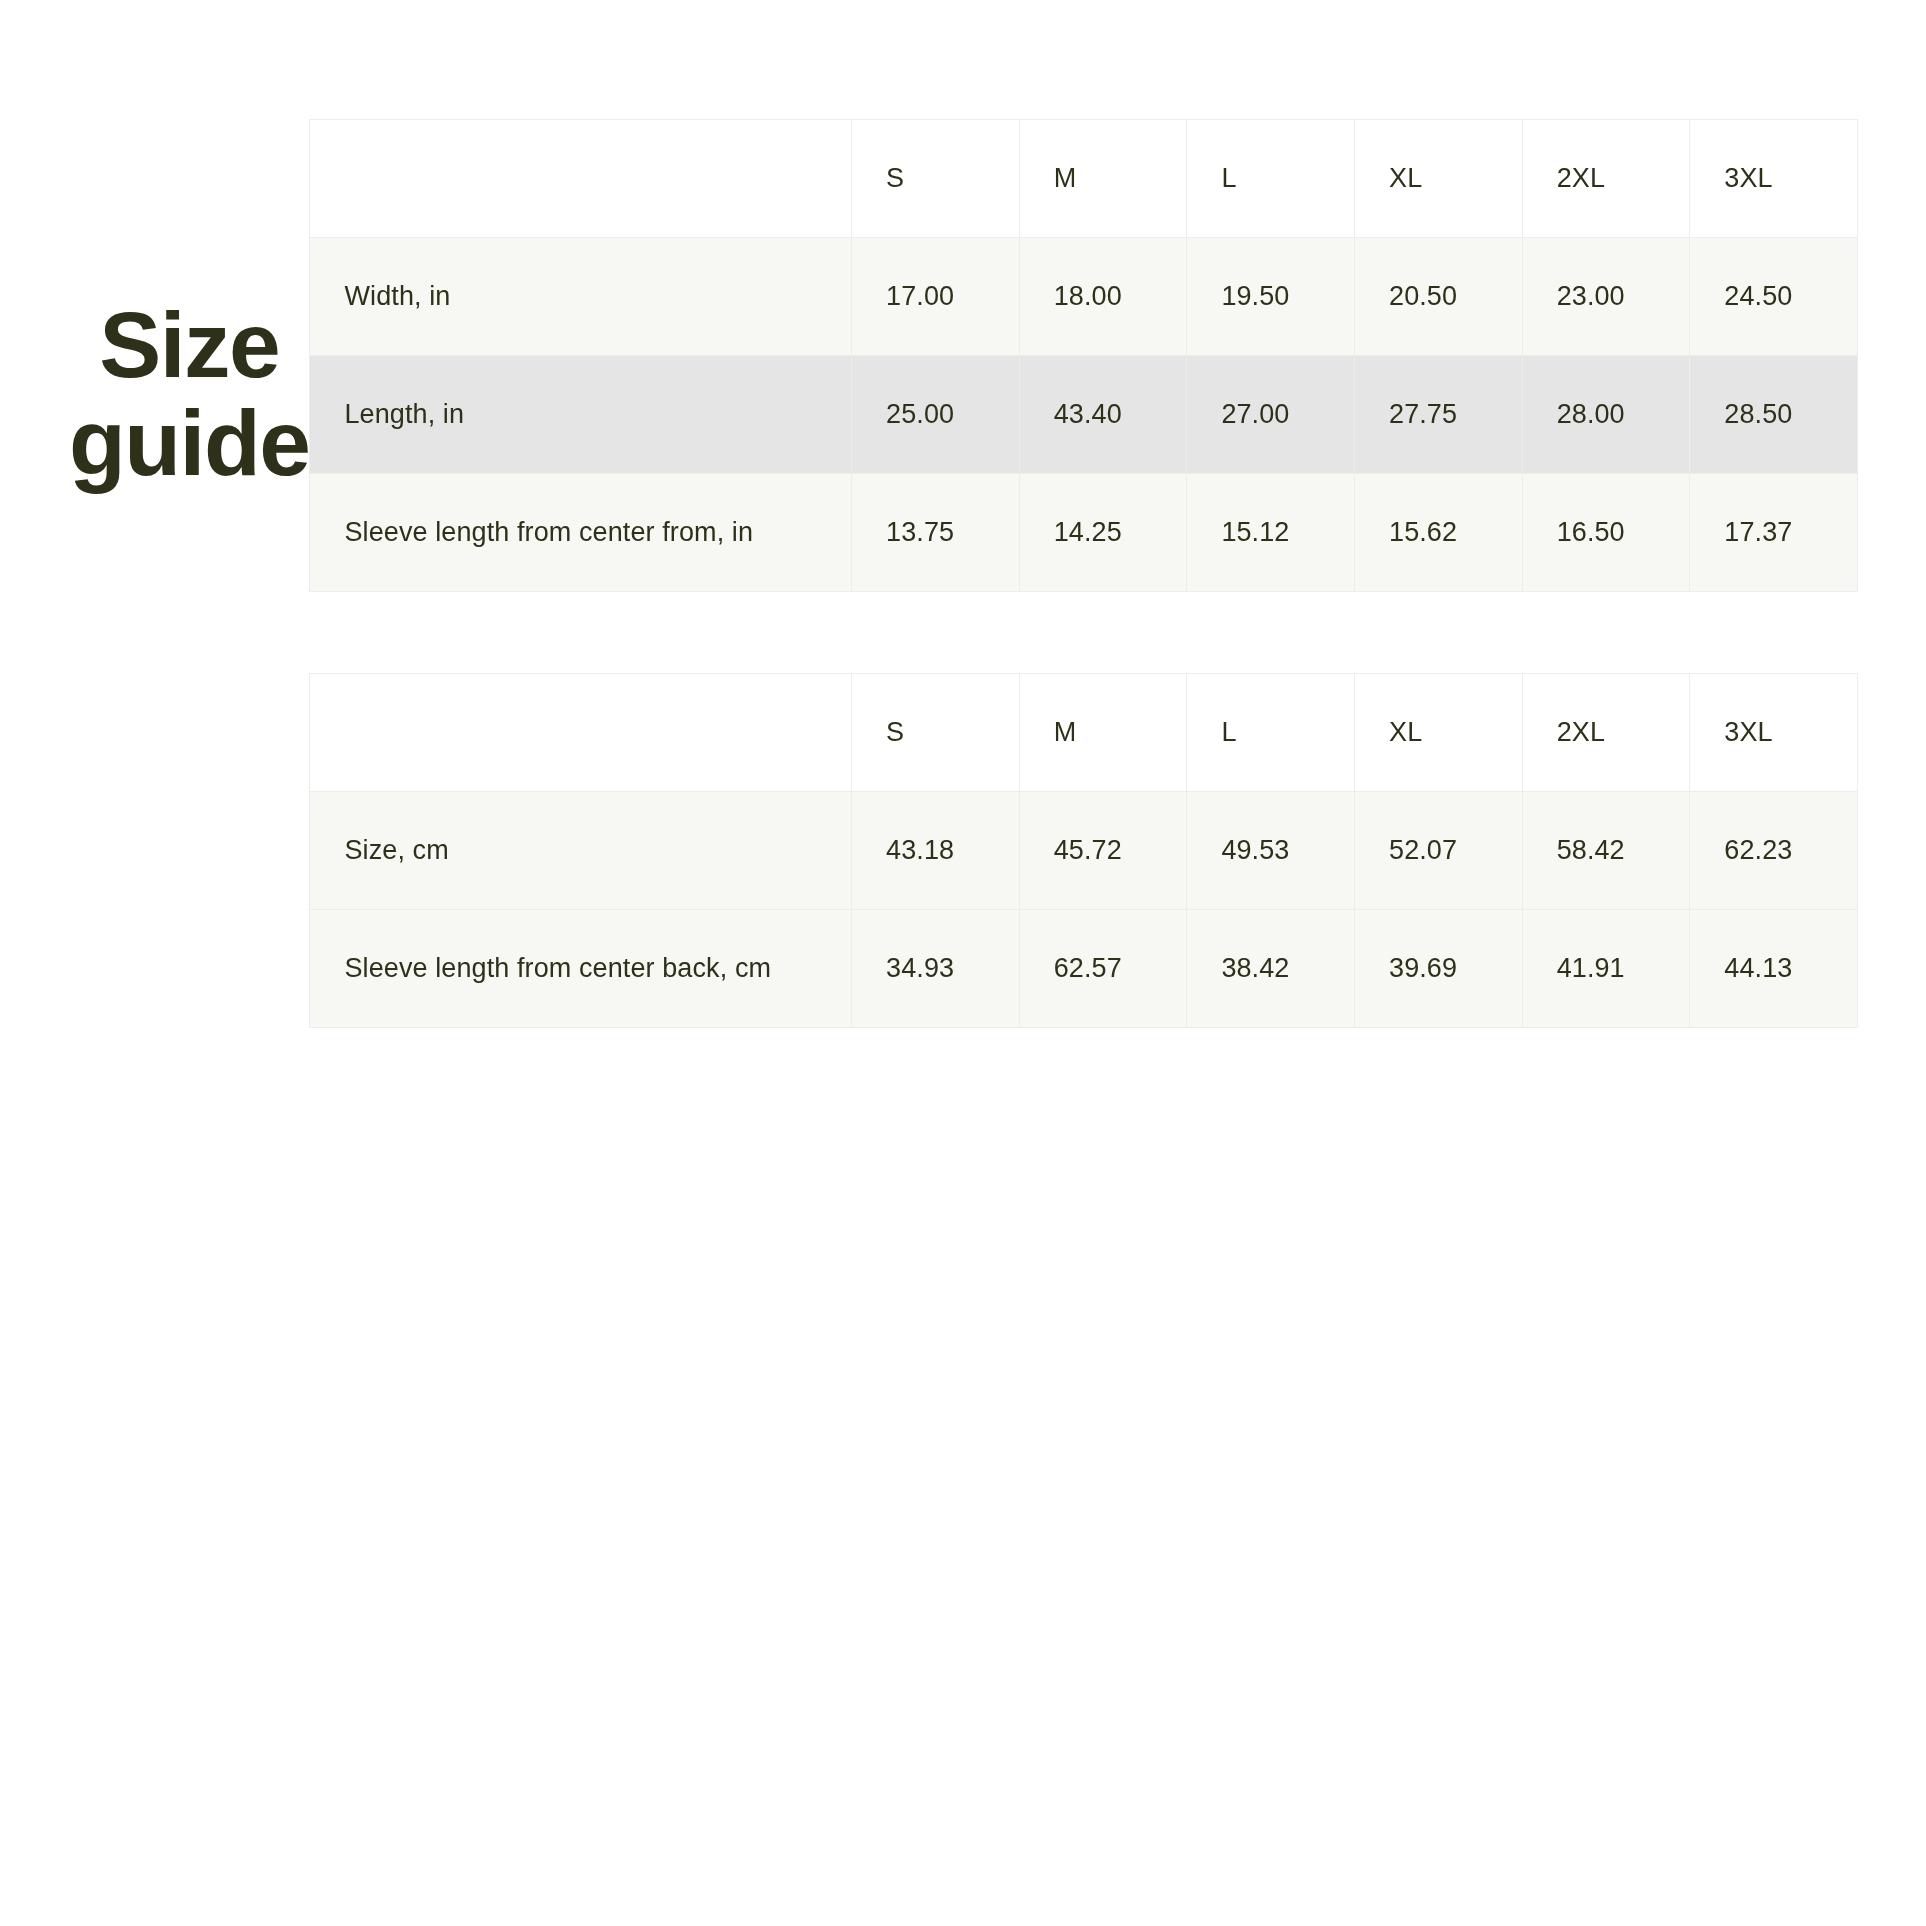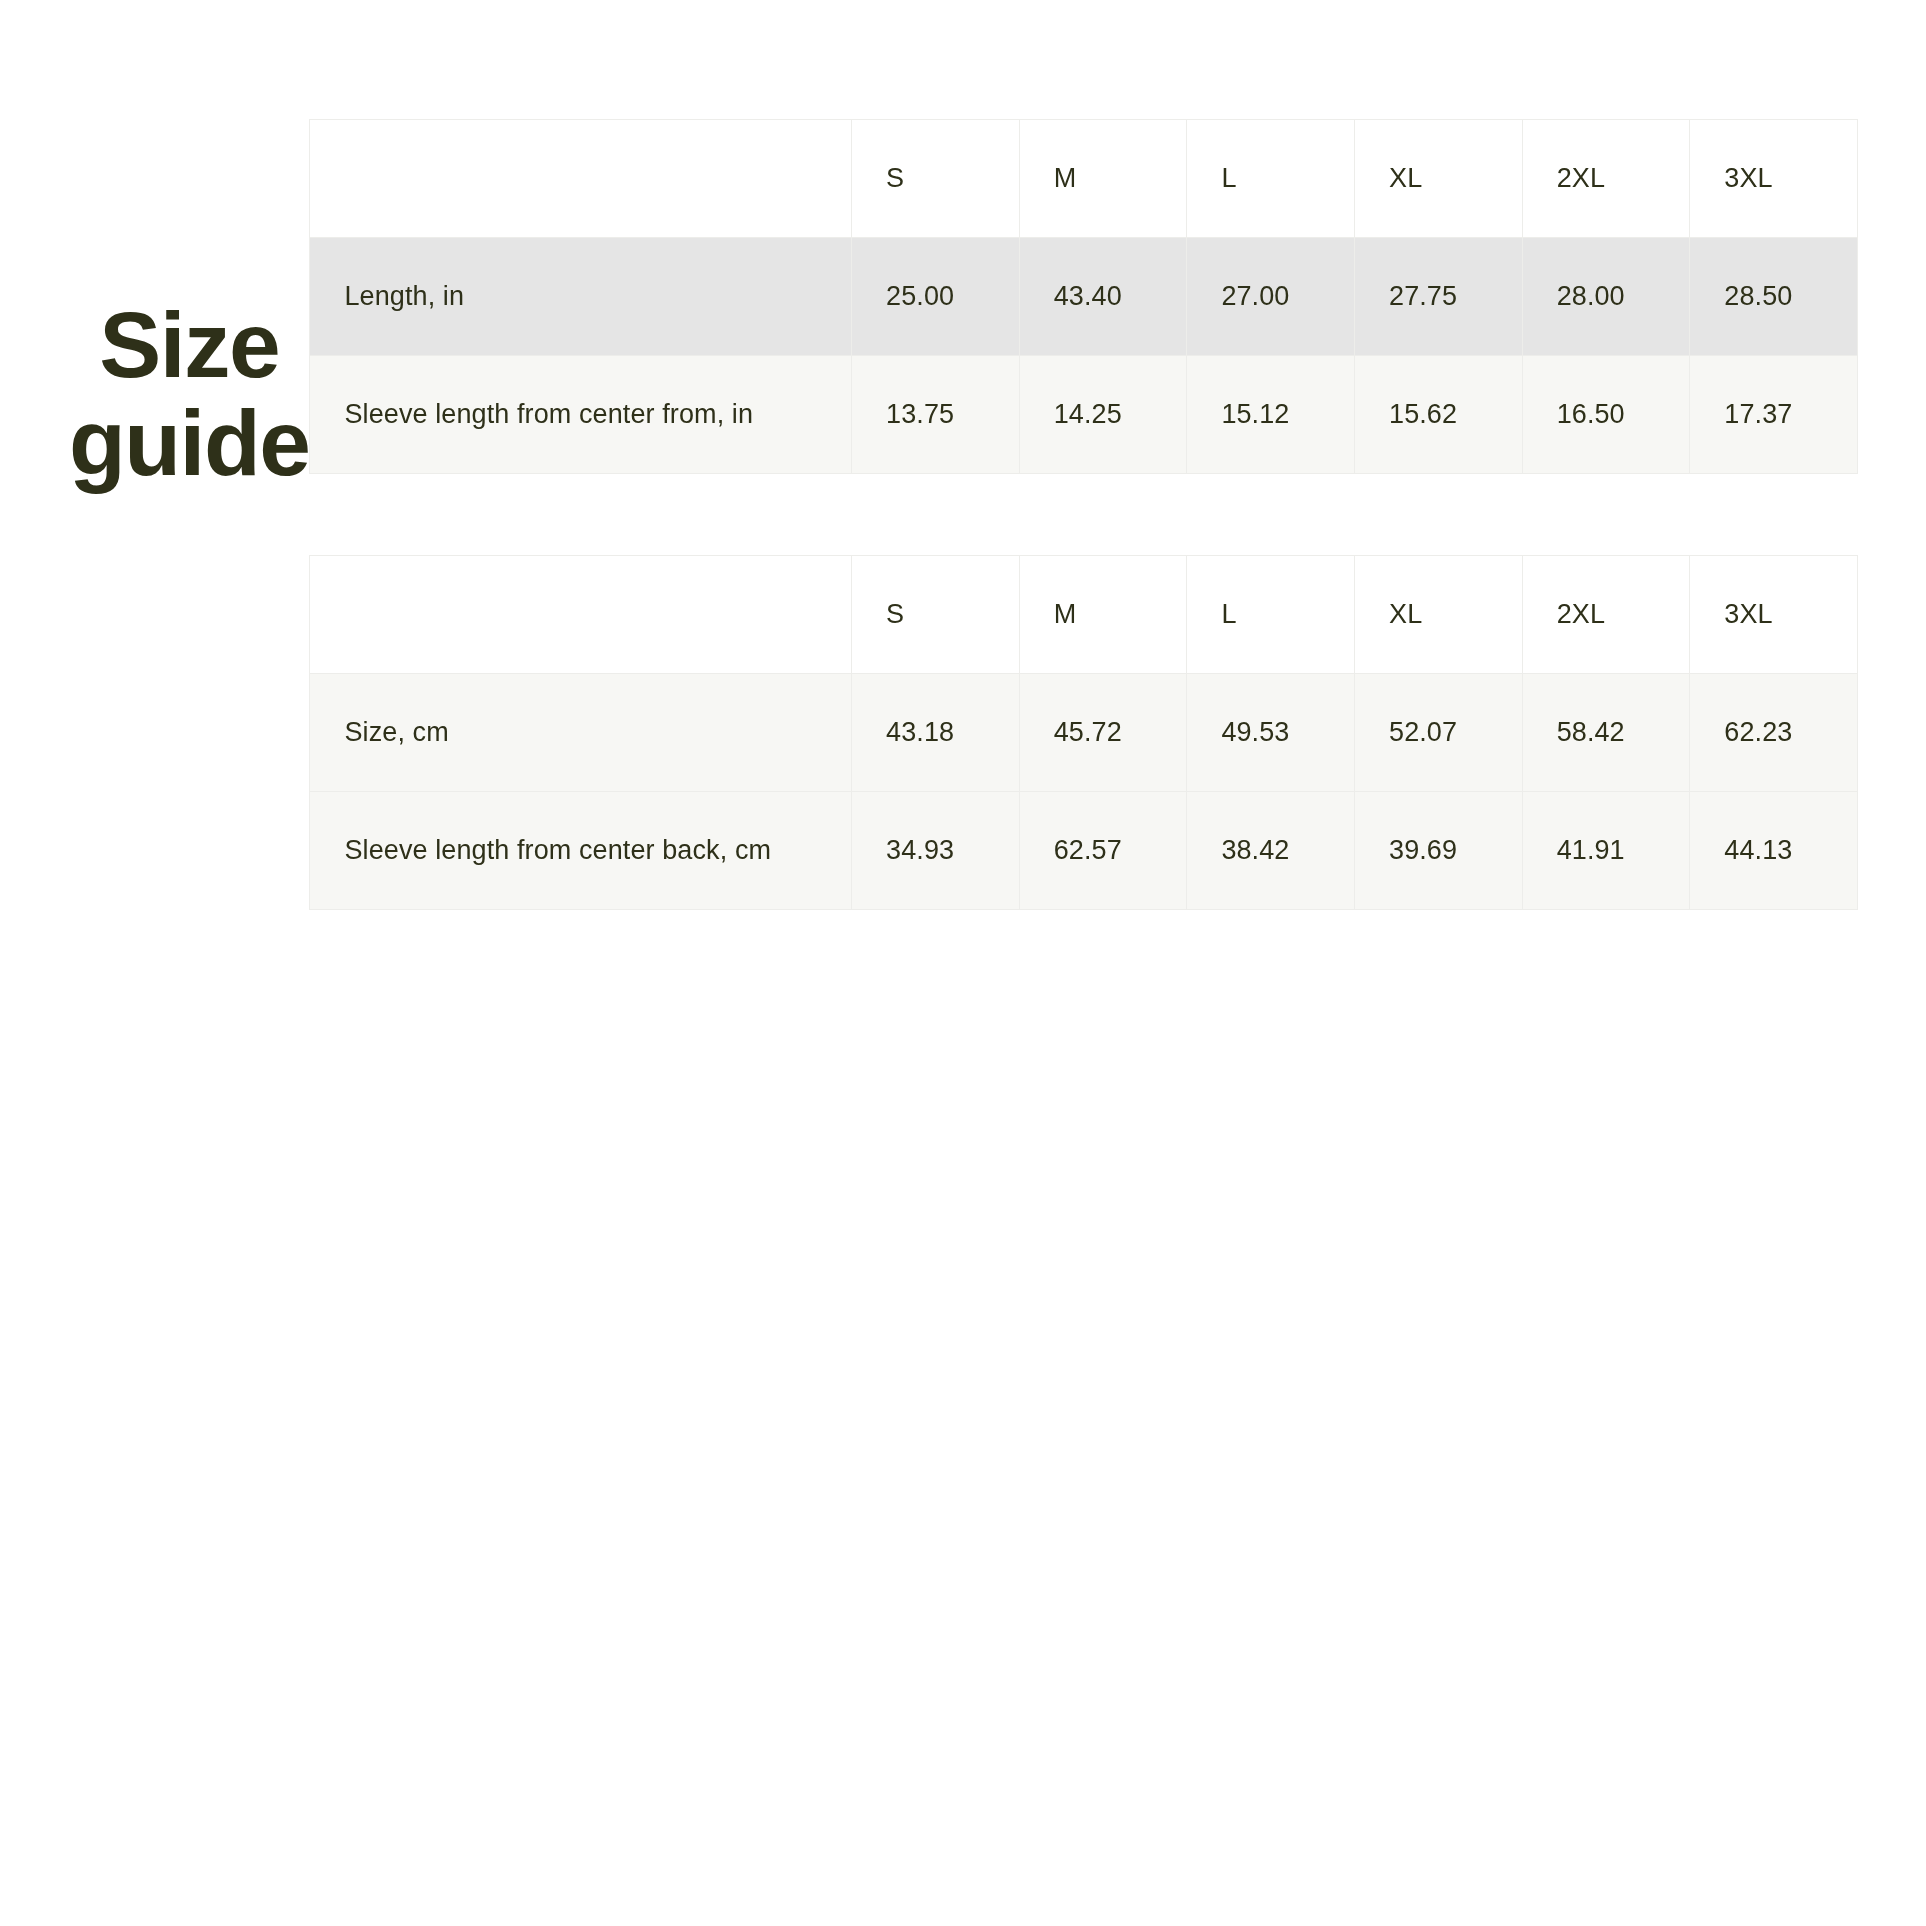--- a/index.html
+++ b/index.html
@@ -109,20 +109,29 @@
           <th></th>
           <th>S</th>
           <th>M</th>
           <th>L</th>
           <th>XL</th>
           <th>2XL</th>
           <th>3XL</th>
         </tr>
       </thead>
       <tbody>
+        <tr class="odd">
+          <td class="row-label">Width, in</td>
+          <td>17.00</td>
+          <td>18.00</td>
+          <td>19.50</td>
+          <td>20.50</td>
+          <td>23.00</td>
+          <td>24.50</td>
+        </tr>
         <tr class="even">
           <td class="row-label">Length, in</td>
           <td>25.00</td>
           <td>43.40</td>
           <td>27.00</td>
           <td>27.75</td>
           <td>28.00</td>
           <td>28.50</td>
         </tr>
         <tr class="odd">

